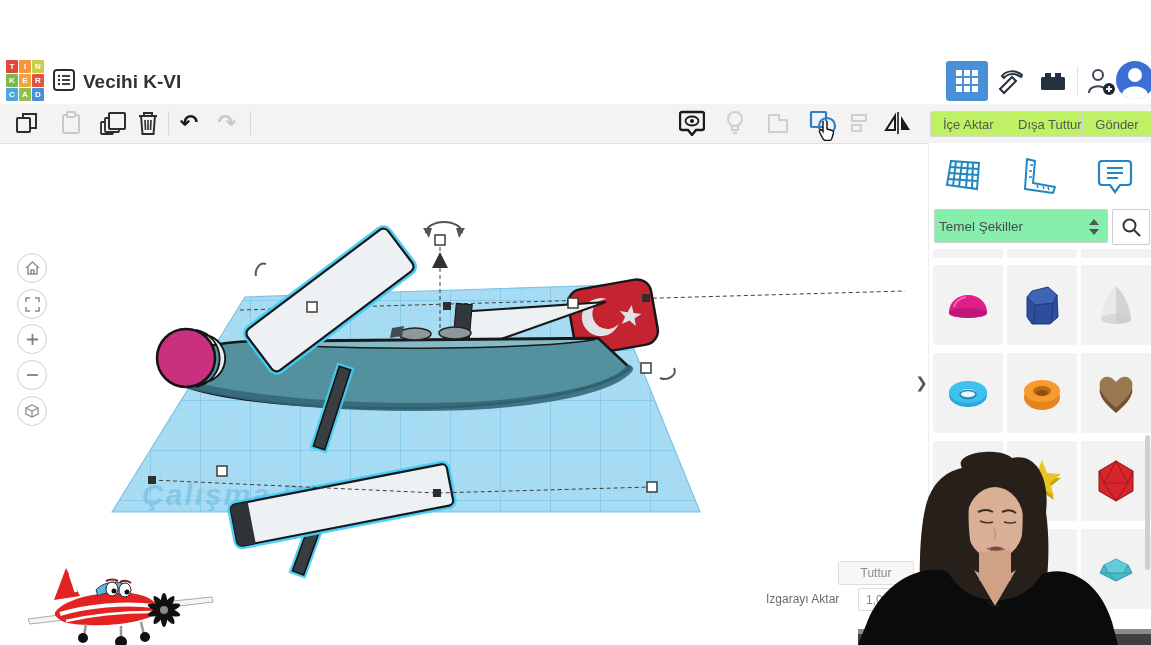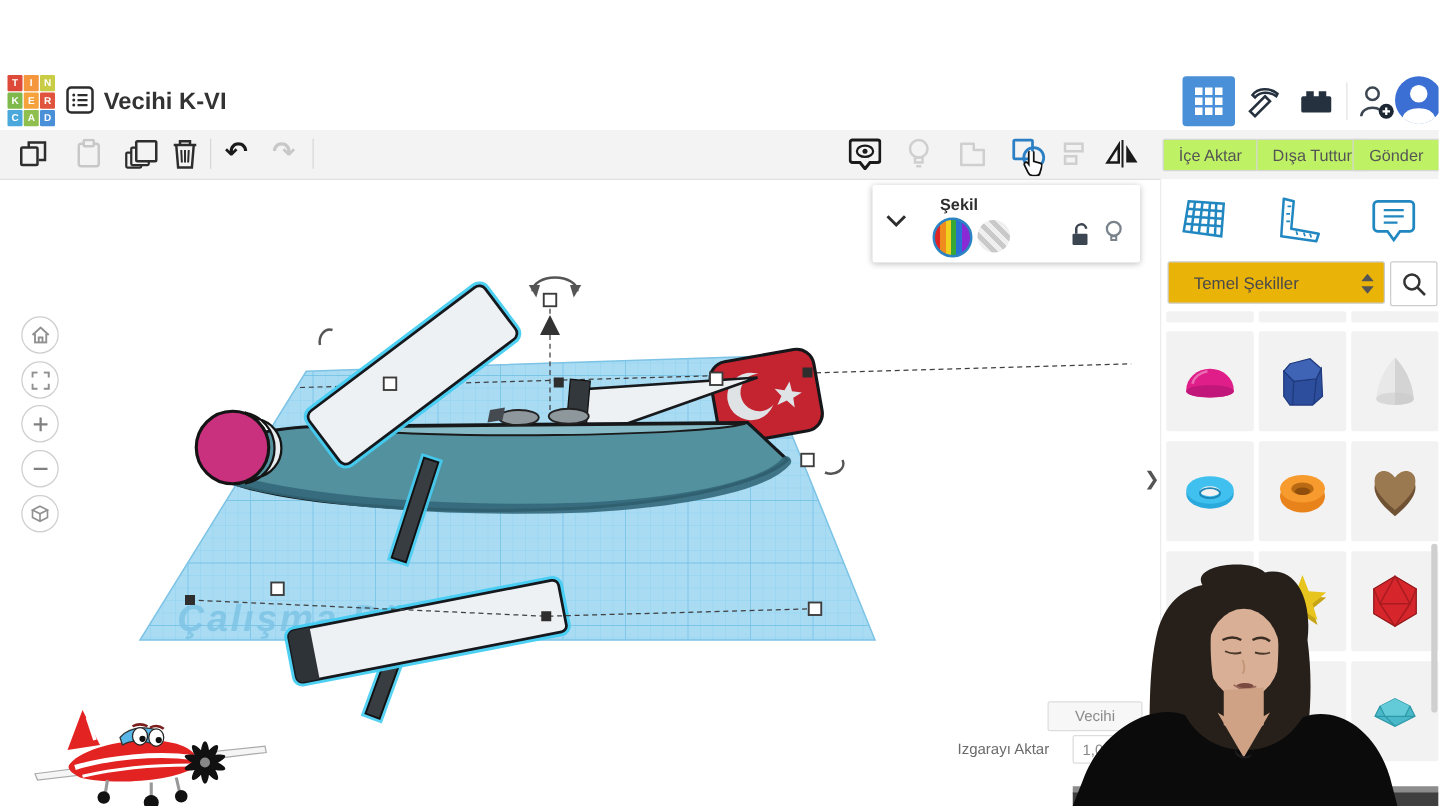--- a/index.html
+++ b/index.html
@@ -31,22 +31,22 @@
   #inspector{left:698px;top:148px;width:214px;height:62px;background:#fff;border-radius:2px;
              box-shadow:0 1px 5px rgba(0,0,0,.25);}
   #insp-title{left:54px;top:8px;font-size:13px;font-weight:bold;color:#2e2e2e;}
   #swatch-color{left:48px;top:26px;width:28px;height:28px;border-radius:50%;border:2px solid #2c83c3;
      background:linear-gradient(90deg,#e02424 0 15%,#f08c1e 15% 30%,#f2d01e 30% 45%,#35a835 45% 60%,#2a6fd4 60% 78%,#8a2ad4 78% 100%);}
   #swatch-transparent{left:84px;top:28px;width:26px;height:26px;border-radius:50%;
      background:repeating-linear-gradient(45deg,#c9c9c9 0 4px,#efefef 4px 8px);}
   
   #sidebar{left:928px;top:143px;width:223px;height:502px;background:#fff;border-left:1px solid #ececec;}
   .sbicon{top:10px;width:44px;height:44px;display:flex;align-items:center;justify-content:center;}
-  #cat-select{left:5px;top:66px;width:174px;height:34px;border:1px solid #ccc;border-radius:2px;background:#eab308;
-              display:flex;align-items:center;font-size:13.5px;color:#4a4a4a;padding-left:20px;box-sizing:border-box;}
+  #cat-select{left:5px;top:66px;width:174px;height:34px;border:1px solid #ccc;border-radius:2px;background:#86efac;
+              display:flex;align-items:center;font-size:13.5px;color:#4a4a4a;padding-left:4px;box-sizing:border-box;}
   #search-btn{left:183px;top:66px;width:36px;height:34px;border:1px solid #ccc;border-radius:2px;background:#fff;
               display:flex;align-items:center;justify-content:center;}
   .tile{background:#f2f2f2;border-radius:2px;width:70px;height:80px;position:absolute;
         display:flex;align-items:center;justify-content:center;}
   #scrollthumb{left:216px;top:292px;width:5px;height:135px;border-radius:3px;background:#cfcfcf;}
   #collapse-tab{left:-15px;top:225px;width:15px;height:30px;color:#555;font-size:15px;
                 display:flex;align-items:center;justify-content:center;}
   
   #settings-btn{left:838px;top:561px;width:74px;height:22px;background:#f7f7f7;border:1px solid #ddd;border-radius:2px;
                 font-size:12px;color:#8a8a8a;display:flex;align-items:center;justify-content:center;}
@@ -343,42 +343,20 @@
         <path d="M1 2 H12" stroke="#808080" stroke-width="1.8"></path>
       </svg>
   </div>
   <div class="navcirc abs" style="left:17px;top:396px">
     <svg width="16" height="16" viewBox="0 0 16 16">
         <polygon points="8,2 14,5 8,8 2,5" fill="none" stroke="#909090" stroke-width="1.3"></polygon>
         <path d="M2 5 V11 L8 14 L14 11 V5 M8 8 V14" fill="none" stroke="#909090" stroke-width="1.3"></path>
       </svg>
   </div>
 
-  <div id="inspector" class="abs">
-    <div class="abs" style="left:10px;top:22px">
-      <svg width="18" height="12" viewBox="0 0 18 12">
-          <path d="M2 2 L9 9 L16 2" fill="none" stroke="#2e2e2e" stroke-width="2.4"></path>
-        </svg>
-    </div>
-    <div id="insp-title" class="abs">Şekil</div>
-    <div id="swatch-color" class="abs"></div>
-    <div id="swatch-transparent" class="abs"></div>
-    <div class="abs" style="left:158px;top:30px">
-      <svg width="16" height="20" viewBox="0 0 16 20">
-          <rect x="2" y="9" width="12" height="9" rx="1" fill="#3c4652"></rect>
-          <path d="M5 9 V6 a4 4 0 0 1 8 -1" fill="none" stroke="#3c4652" stroke-width="2"></path>
-        </svg>
-    </div>
-    <div class="abs" style="left:186px;top:28px">
-      <svg width="14" height="20" viewBox="0 0 14 20">
-          <circle cx="7" cy="7" r="5.5" fill="none" stroke="#7a838c" stroke-width="1.8"></circle>
-          <path d="M5 13 h4 v3 h-4 Z" fill="none" stroke="#7a838c" stroke-width="1.6"></path>
-        </svg>
-    </div>
-  </div>
 
   <div id="sidebar" class="abs">
     <div class="sbicon abs" style="left:12px">
       <svg width="40" height="40" viewBox="0 0 40 40">
           <g stroke="#2187c0" stroke-width="2" fill="none">
             <polygon points="8,6 36,8 34,34 4,30"></polygon>
             <path d="M13,6.5 L10,31 M19,7 L16,32 M25,7.5 L23,32.5 M30,8 L29,33 M7,12 L35,14 M6,18 L35,20 M5,24 L34,26"></path>
           </g>
         </svg>
     </div>
@@ -483,21 +461,21 @@
           <polygon points="10,18 22,12 34,18 38,26 22,34 6,26" fill="#49b9c9" stroke="#2f98a8" stroke-width="1"></polygon>
           <polygon points="10,18 22,12 34,18 30,26 14,26" fill="#63cbd8"></polygon>
           <path d="M10,18 L14,26 L22,34 M34,18 L30,26 M6,26 L14,26 L30,26 L38,26" fill="none" stroke="#2f98a8" stroke-width="1"></path>
         </svg>
     </div>
 
     <div id="scrollthumb" class="abs"></div>
     <div id="collapse-tab" class="abs">❯</div>
   </div>
 
-  <div id="settings-btn" class="abs">Vecihi</div>
+  <div id="settings-btn" class="abs">Tuttur</div>
   <div id="snap-label" class="abs">Izgarayı Aktar</div>
   <div id="snap-value" class="abs">1,0 mm</div>
 
   <svg id="cartoon" class="abs" width="190" height="89" viewBox="0 0 190 89">
     <path d="M2,63 L88,52 L90,58 L4,68 Z" fill="#f5f5f5" stroke="#aaa" stroke-width="1"></path>
     <path d="M118,48 L186,41 L187,46 L120,54 Z" fill="#f5f5f5" stroke="#aaa" stroke-width="1"></path>
     <polygon points="40,12 54,40 28,44" fill="#e32222"></polygon>
     <path d="M44,18 L50,36" stroke="#fff" stroke-width="3"></path>
     <path d="M30,55 C45,38 95,32 118,40 C130,44 134,52 130,58 C110,70 60,72 38,66 C30,62 27,58 30,55 Z" fill="#e32222"></path>
     <path d="M34,58 C60,50 100,46 128,50" stroke="#fff" stroke-width="4" fill="none"></path>

